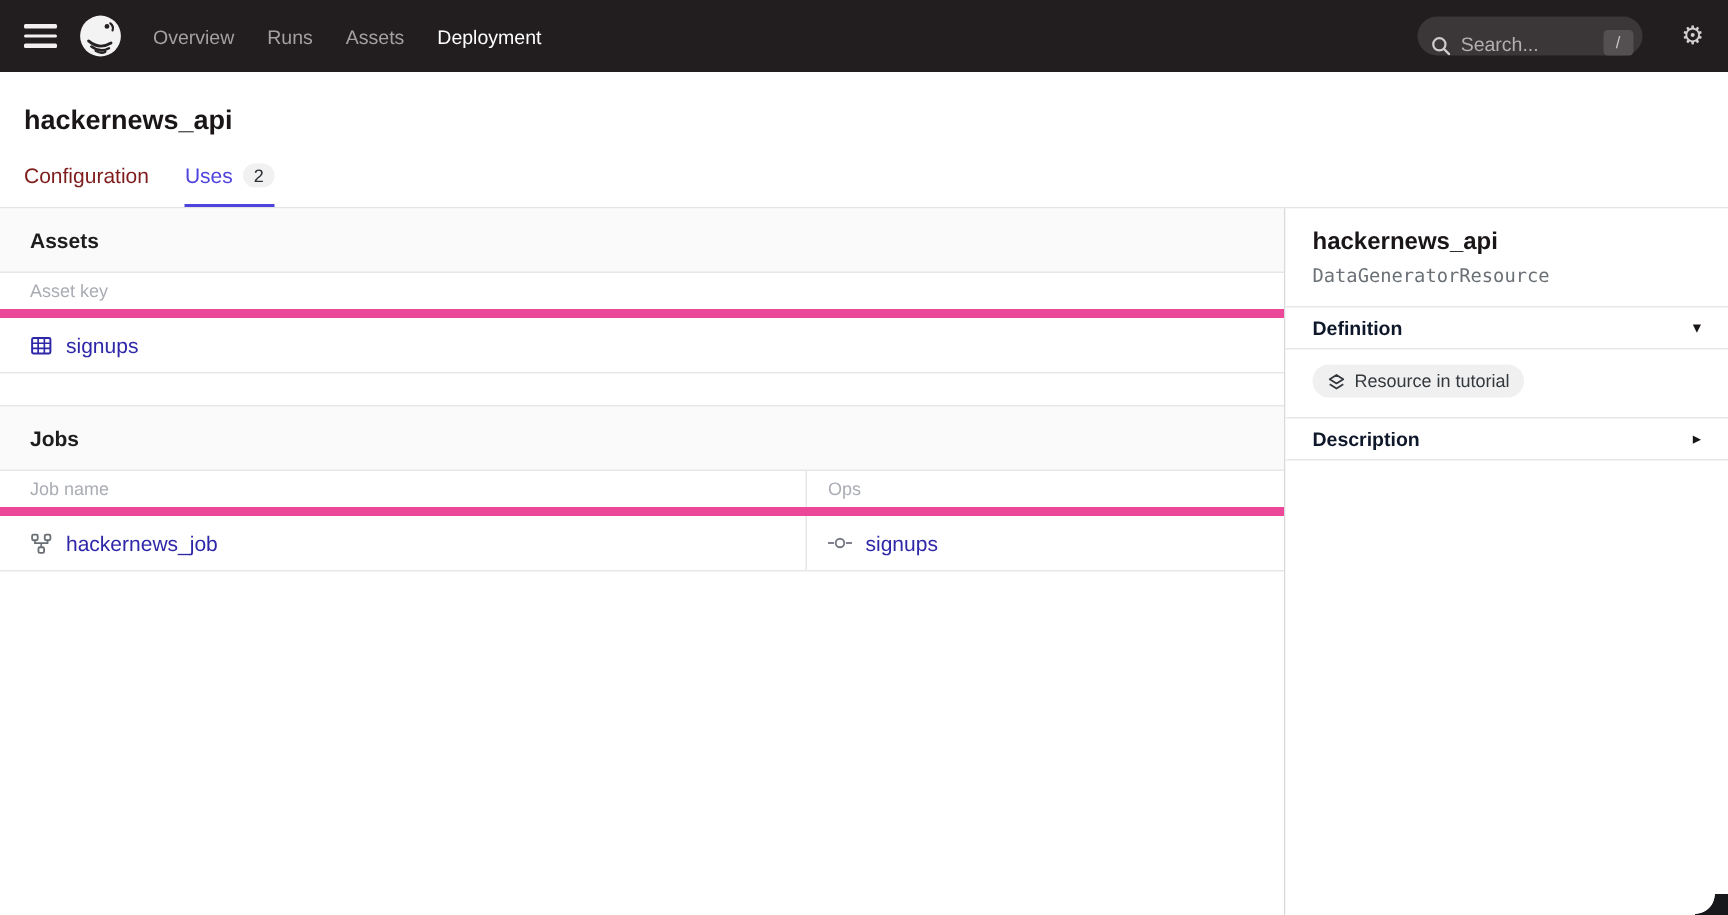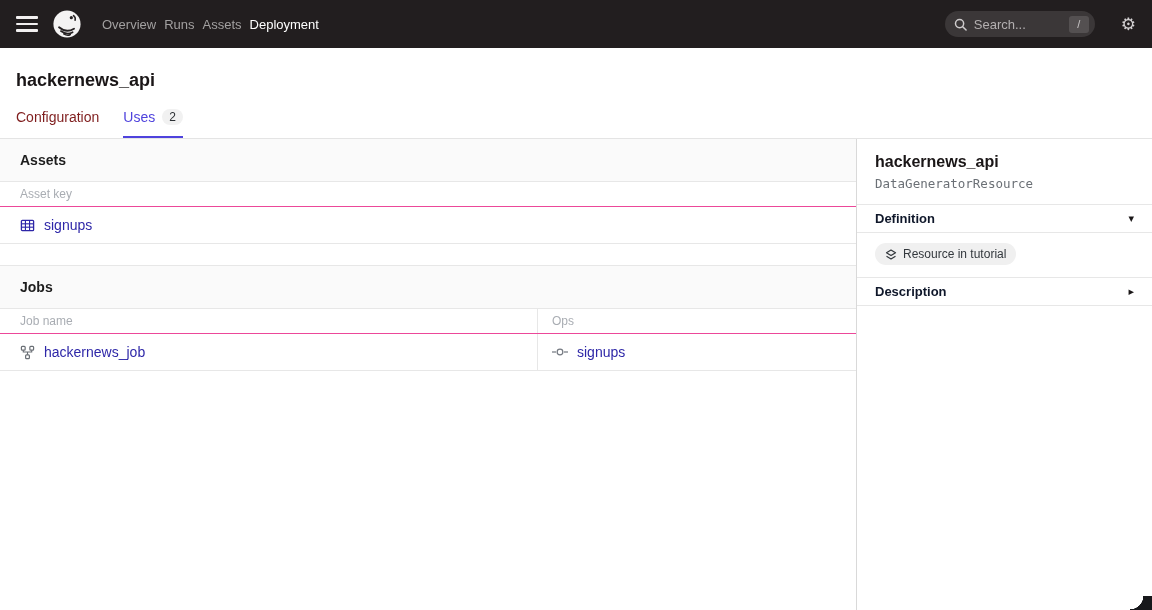--- a/index.html
+++ b/index.html
@@ -5,26 +5,26 @@
   * { margin:0; padding:0; box-sizing:border-box; }
   html,body { width:1152px; height:610px; overflow:hidden; background:#fff;
               font-family:"Liberation Sans", sans-serif; }
 
   
   .topnav { height:48px; background:#221e1f; display:flex; align-items:center;
             padding:0 16px; gap:14px; }
   .menu-btn { width:22px; display:flex; flex-direction:column; gap:4px; cursor:pointer; }
   .menu-btn span { display:block; height:2.5px; background:#f2f0f0; border-radius:1px; }
   .logo { width:30px; height:30px; flex:0 0 auto; margin-right:6px; }
-  .nav-links { display:flex; gap:8px; align-items:center; }
+  .nav-links { display:flex; gap:22px; align-items:center; }
   .nav-links a { font-size:13px; color:#a2a0a0; text-decoration:none; cursor:pointer; }
   .nav-links a.active { color:#ffffff; font-weight:400; }
   .nav-spacer { flex:1; }
   .searchbox { width:150px; height:26px; background:#3b3738; border-radius:13px;
-               display:flex; align-items:center; padding:0 6px 0 9px; gap:7px; cursor:text; }
+               display:flex; align-items:flex-end; padding:0 6px 0 9px; gap:7px; cursor:text; }
   .searchbox .ph { flex:1; font-size:13px; color:#b3afb0; }
   .searchbox .slash { width:20px; height:17px; background:#545051; border-radius:3px;
                color:#c9c6c7; font-size:11px; display:flex; align-items:center;
                justify-content:center; }
   .gear { color:#d3d0d1; font-size:17px; line-height:1; margin-left:12px; cursor:pointer;
           font-family:"DejaVu Sans", sans-serif; }
 
   
   .page-header { background:#fff; border-bottom:1px solid #e4e4e4; }
   .page-title { font-size:18px; font-weight:700; color:#1a1617; padding:22px 16px 0; }
@@ -36,21 +36,21 @@
                 border-radius:9px; padding:1px 7px; }
 
   
   .main { display:flex; height:472px; }
   .left { width:857px; border-right:1px solid #d9d9d9; }
   .right { flex:1; background:#fff; }
 
   .section-head { background:#fafafa; border-bottom:1px solid #e7e7e7; padding:13px 20px;
                   font-size:14px; font-weight:700; color:#1d1d1d; }
   .section-head.jobs { border-top:1px solid #e7e7e7; margin-top:21px; }
-  .colhead-row { display:flex; border-bottom:1px solid #ec4899; }
+  .colhead-row { display:flex; border-bottom:6px solid #ec4899; }
   .colhead { font-size:12px; color:#a9adb3; padding:5px 20px; }
   .data-row { display:flex; border-bottom:1px solid #e7e7e7; }
   .cell { display:flex; align-items:center; gap:9px; padding:10px 20px; font-size:14px; }
   .w-job { width:538px; border-right:1px solid #e7e7e7; }
   .w-ops { flex:1; }
   .link { color:#2e27a8; text-decoration:none; cursor:pointer; }
 
   
   .panel-title-block { padding:14px 18px 13px; border-bottom:1px solid #e7e7e7; }
   .panel-title { font-size:16px; font-weight:700; color:#1a1617; }

